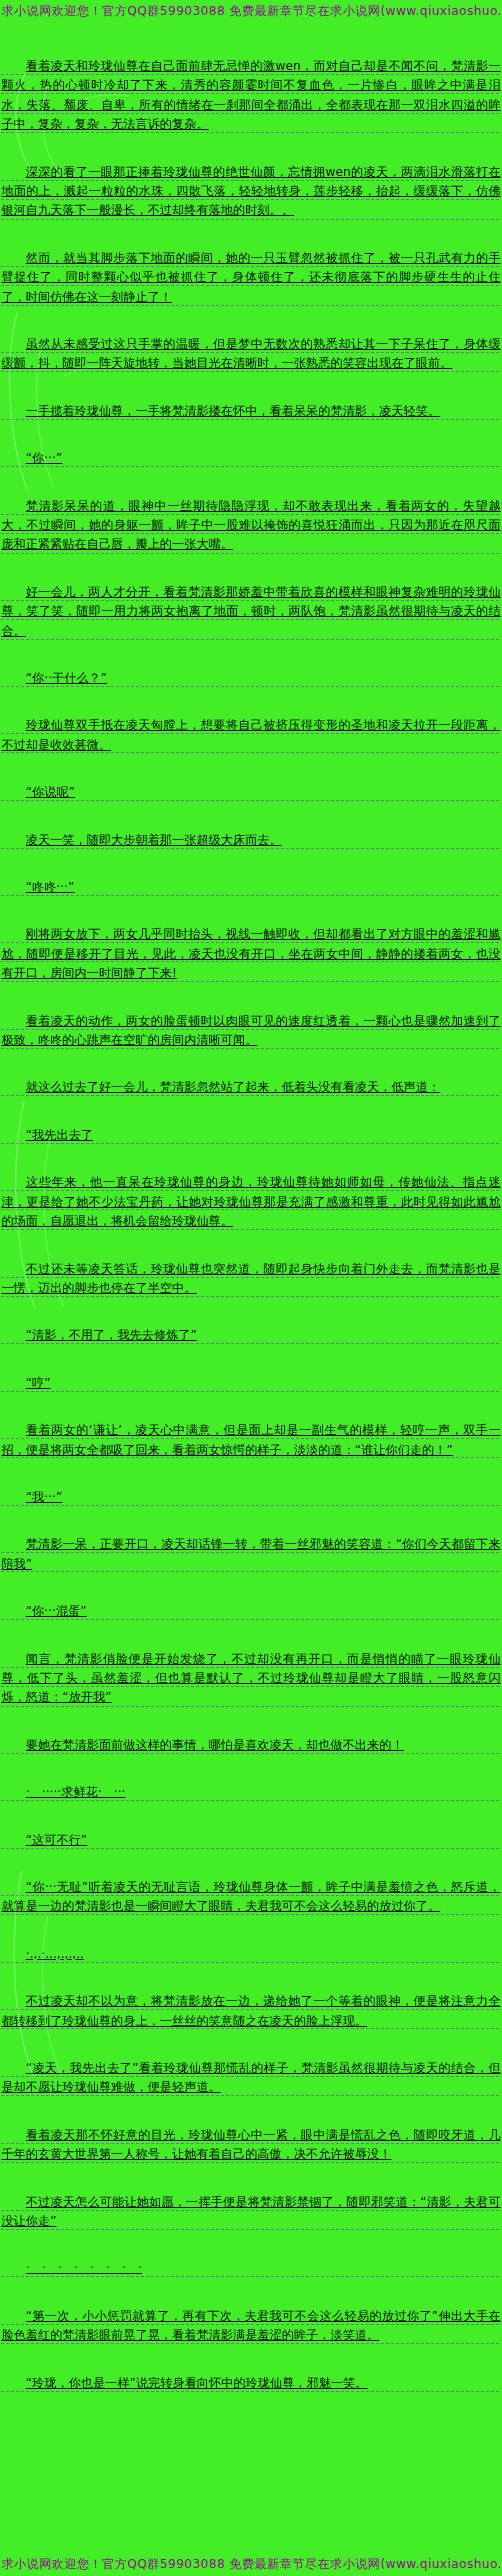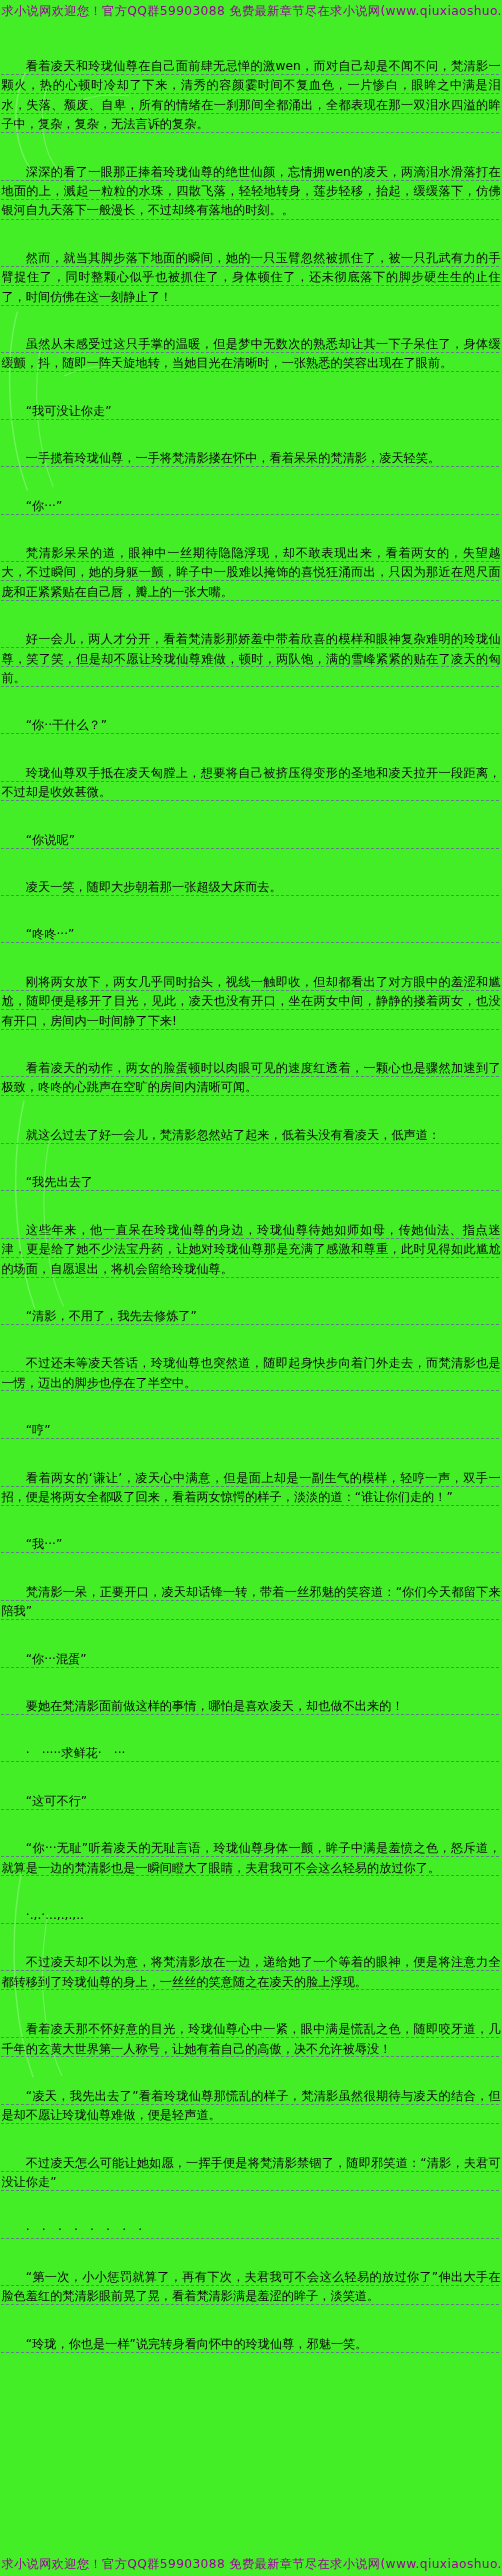--- a/index.html
+++ b/index.html
@@ -31,20 +31,21 @@
   .para{
     font-size:12.2px;
     line-height:19.4px;
     text-align:justify;
     text-indent:2em;
     margin:0 0 28px 0;
     
     background-image:
       repeating-linear-gradient(to bottom, var(--bg) 0 17px, rgba(0,0,0,0) 17px 18px, var(--bg) 18px 19.4px),
       repeating-linear-gradient(90deg, var(--dash) 0 2.9px, rgba(0,0,0,0) 2.9px 5px);
+    text-decoration: underline;
   }
   .banner.bottom{
     position:absolute;left:0;bottom:2.9px;width:502px;
     padding:0 1.4px;
   }
   .watermark{
     position:absolute;pointer-events:none;opacity:0.28;
   }
   .watermark svg{display:block;}
 </style>
@@ -80,50 +81,50 @@
     </svg>
   </div>
 
   <div class="banner">求小说网欢迎您！官方QQ群59903088 免费最新章节尽在求小说网(www.qiuxiaoshuo.com)</div>
 
   <div class="content">
       <div class="para">看着凌天和玲珑仙尊在自己面前肆无忌惮的激wen，而对自己却是不闻不问，梵清影一颗火，热的心顿时冷却了下来，清秀的容颜霎时间不复血色，一片惨白，眼眸之中满是泪水，失落、颓废、自卑，所有的情绪在一刹那间全都涌出，全都表现在那一双泪水四溢的眸子中，复杂，复杂，无法言诉的复杂。</div>
       <div class="para">深深的看了一眼那正捧着玲珑仙尊的绝世仙颜，忘情拥wen的凌天，两滴泪水滑落打在地面的上，溅起一粒粒的水珠，四散飞落，轻轻地转身，莲步轻移，抬起，缓缓落下，仿佛银河自九天落下一般漫长，不过却终有落地的时刻。。</div>
       <div class="para">然而，就当其脚步落下地面的瞬间，她的一只玉臂忽然被抓住了，被一只孔武有力的手臂捉住了，同时整颗心似乎也被抓住了，身体顿住了，还未彻底落下的脚步硬生生的止住了，时间仿佛在这一刻静止了！</div>
       <div class="para">虽然从未感受过这只手掌的温暖，但是梦中无数次的熟悉却让其一下子呆住了，身体缓缓颤，抖，随即一阵天旋地转，当她目光在清晰时，一张熟悉的笑容出现在了眼前。</div>
-      <div class="para">“我可没让你走”</div>
       <div class="para">一手揽着玲珑仙尊，一手将梵清影搂在怀中，看着呆呆的梵清影，凌天轻笑。</div>
       <div class="para">“你···”</div>
       <div class="para">梵清影呆呆的道，眼神中一丝期待隐隐浮现，却不敢表现出来，看着两女的，失望越大，不过瞬间，她的身躯一颤，眸子中一股难以掩饰的喜悦狂涌而出，只因为那近在咫尺面庞和正紧紧贴在自己唇，瓣上的一张大嘴。</div>
-      <div class="para">好一会儿，两人才分开，看着梵清影那娇羞中带着欣喜的模样和眼神复杂难明的玲珑仙尊，笑了笑，但是却不愿让玲珑仙尊难做，顿时，两队饱，满的雪峰紧紧的贴在了凌天的匈前。</div>
+      <div class="para">好一会儿，两人才分开，看着梵清影那娇羞中带着欣喜的模样和眼神复杂难明的玲珑仙尊，笑了笑，随即一用力将两女抱离了地面，顿时，两队饱，梵清影虽然很期待与凌天的结合。</div>
       <div class="para">“你··干什么？”</div>
       <div class="para">玲珑仙尊双手抵在凌天匈膛上，想要将自己被挤压得变形的圣地和凌天拉开一段距离，不过却是收效甚微。</div>
       <div class="para">“你说呢”</div>
       <div class="para">凌天一笑，随即大步朝着那一张超级大床而去。</div>
       <div class="para">“咚咚···”</div>
       <div class="para">刚将两女放下，两女几乎同时抬头，视线一触即收，但却都看出了对方眼中的羞涩和尴尬，随即便是移开了目光，见此，凌天也没有开口，坐在两女中间，静静的搂着两女，也没有开口，房间内一时间静了下来!</div>
       <div class="para">看着凌天的动作，两女的脸蛋顿时以肉眼可见的速度红透着，一颗心也是骤然加速到了极致，咚咚的心跳声在空旷的房间内清晰可闻。</div>
       <div class="para">就这么过去了好一会儿，梵清影忽然站了起来，低着头没有看凌天，低声道：</div>
       <div class="para">“我先出去了</div>
       <div class="para">这些年来，他一直呆在玲珑仙尊的身边，玲珑仙尊待她如师如母，传她仙法、指点迷津，更是给了她不少法宝丹药，让她对玲珑仙尊那是充满了感激和尊重，此时见得如此尴尬的场面，自愿退出，将机会留给玲珑仙尊。</div>
+      <div class="para">不过还未等凌天答话，玲珑仙尊也突然道，随即起身快步向着门外走去，而梵清影也是一愣，迈出的脚步也停在了半空中。</div>
       <div class="para">“清影，不用了，我先去修炼了”</div>
-      <div class="para">不过还未等凌天答话，玲珑仙尊也突然道，随即起身快步向着门外走去，而梵清影也是一愣，迈出的脚步也停在了半空中。</div>
       <div class="para">“哼”</div>
       <div class="para">看着两女的‘谦让’，凌天心中满意，但是面上却是一副生气的模样，轻哼一声，双手一招，便是将两女全都吸了回来，看着两女惊愕的样子，淡淡的道：“谁让你们走的！”</div>
       <div class="para">“我···”</div>
       <div class="para">梵清影一呆，正要开口，凌天却话锋一转，带着一丝邪魅的笑容道：“你们今天都留下来陪我”</div>
       <div class="para">“你···混蛋”</div>
+      <div class="para">闻言，梵清影俏脸便是开始发烧了，不过却没有再开口，而是悄悄的瞄了一眼玲珑仙尊，低下了头，虽然羞涩，但也算是默认了，不过玲珑仙尊却是瞪大了眼睛，一股怒意闪烁，怒道：“放开我”</div>
       <div class="para">要她在梵清影面前做这样的事情，哪怕是喜欢凌天，却也做不出来的！</div>
       <div class="para">·　·····求鲜花·　···</div>
       <div class="para">“这可不行”</div>
       <div class="para">“你···无耻”听着凌天的无耻言语，玲珑仙尊身体一颤，眸子中满是羞愤之色，怒斥道，就算是一边的梵清影也是一瞬间瞪大了眼睛，夫君我可不会这么轻易的放过你了。</div>
       <div class="para">·.,.·...,.,.,..</div>
       <div class="para">不过凌天却不以为意，将梵清影放在一边，递给她了一个等着的眼神，便是将注意力全都转移到了玲珑仙尊的身上，一丝丝的笑意随之在凌天的脸上浮现。</div>
+      <div class="para">“凌天，我先出去了”看着玲珑仙尊那慌乱的样子，梵清影虽然很期待与凌天的结合，但是却不愿让玲珑仙尊难做，便是轻声道。</div>
       <div class="para">看着凌天那不怀好意的目光，玲珑仙尊心中一紧，眼中满是慌乱之色，随即咬牙道，几千年的玄黄大世界第一人称号，让她有着自己的高傲，决不允许被辱没！</div>
-      <div class="para">“凌天，我先出去了”看着玲珑仙尊那慌乱的样子，梵清影虽然很期待与凌天的结合，但是却不愿让玲珑仙尊难做，便是轻声道。</div>
       <div class="para">不过凌天怎么可能让她如愿，一挥手便是将梵清影禁锢了，随即邪笑道：“清影，夫君可没让你走”</div>
       <div class="para">·　·　·　·　·　·　·　·</div>
       <div class="para">“第一次，小小惩罚就算了，再有下次，夫君我可不会这么轻易的放过你了”伸出大手在脸色羞红的梵清影眼前晃了晃，看着梵清影满是羞涩的眸子，淡笑道。</div>
       <div class="para">“玲珑，你也是一样”说完转身看向怀中的玲珑仙尊，邪魅一笑。</div>
     </div>
 
   <div class="banner bottom">求小说网欢迎您！官方QQ群59903088 免费最新章节尽在求小说网(www.qiuxiaoshuo.com)</div>
 
 </div>
 

